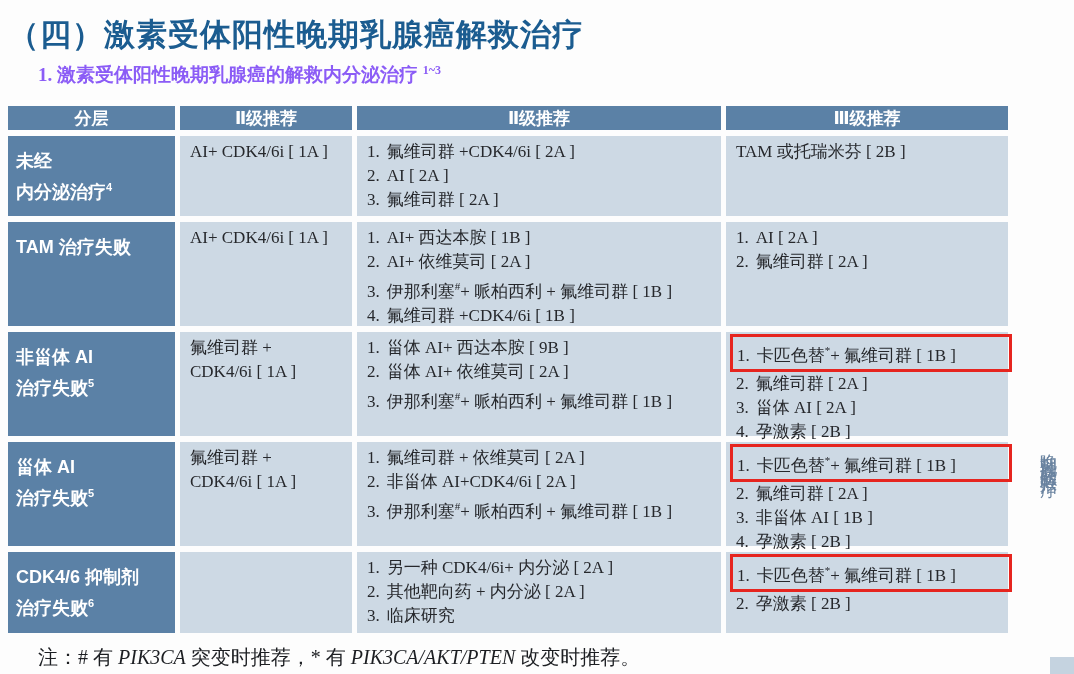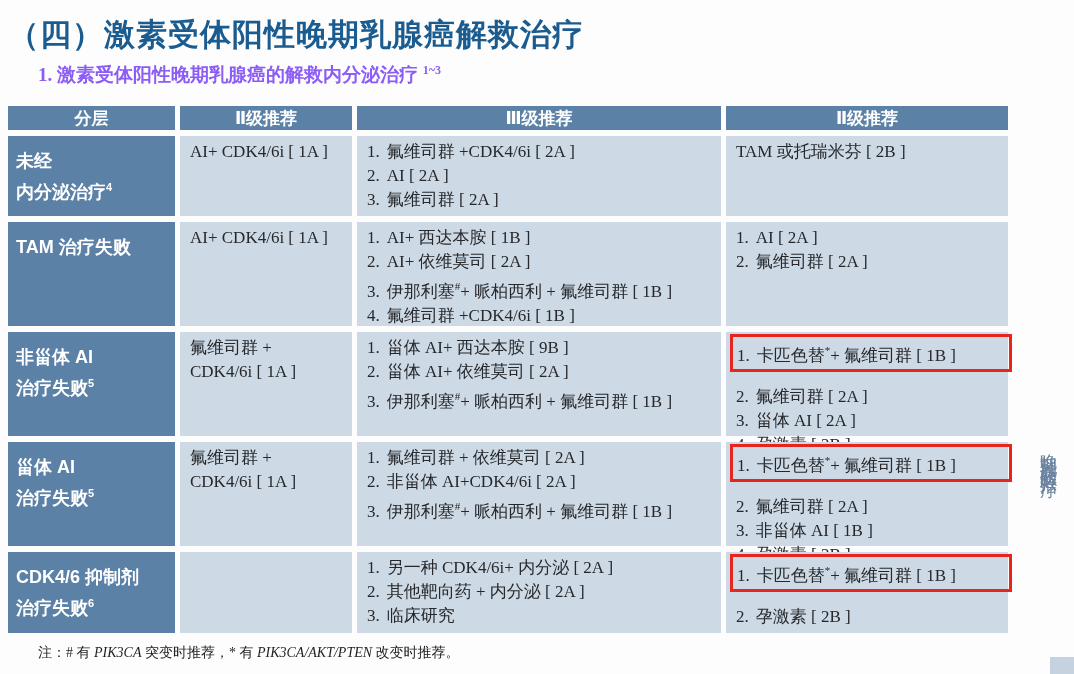--- a/index.html
+++ b/index.html
@@ -45,26 +45,26 @@
     background:#cdd9e4;
     font-size:17px; line-height:24px;
     padding:4px 8px 20px 10px;
     overflow:visible;
   }
   .li { white-space:nowrap; }
   .li .num { margin-right:7px; }
   .li sup { font-size:11px; }
   .redbox {
     border:3px solid #e6251f;
-    margin:-2px -12px 13px -6px;
+    margin:-2px -12px 0 -6px;
     padding:1px 2px 1px 4px;
   }
   .note {
     position:absolute; left:38px; top:644px;
-    font-size:14px; color:#1c1e22;
+    font-size:20px; color:#1c1e22;
   }
   .note .it { font-style:italic; }
   .margin-tab {
     position:absolute; right:14px; top:440px;
     writing-mode:vertical-rl; text-orientation:upright;
     font-size:17px; letter-spacing:3px; color:#6a83a0;
   }
   .edge-mark {
     position:absolute; right:0; bottom:0;
     width:24px; height:17px; background:#c5d3e0;
@@ -77,22 +77,22 @@
 <div class="subtitle">
   <span>1.</span>
   <span>激素受体阳性晚期乳腺癌的解救内分泌治疗</span>
   <sup>1~3</sup>
 </div>
 
 <div class="grid">
 
   <div class="th">分层</div>
   <div class="th">Ⅱ级推荐</div>
+  <div class="th">Ⅱ级推荐</div>
   <div class="th">Ⅲ级推荐</div>
-  <div class="th">Ⅱ级推荐</div>
 
   <div class="stratum">
     <div>未经</div>
     <div><span>内分泌治疗</span><sup>4</sup></div>
   </div>
   <div class="cell">
     <div class="li">AI+ CDK4/6i [ 1A ]</div>
   </div>
   <div class="cell">
     <div class="li"><span class="num">1.</span><span>氟维司群 +CDK4/6i [ 2A ]</span></div>

